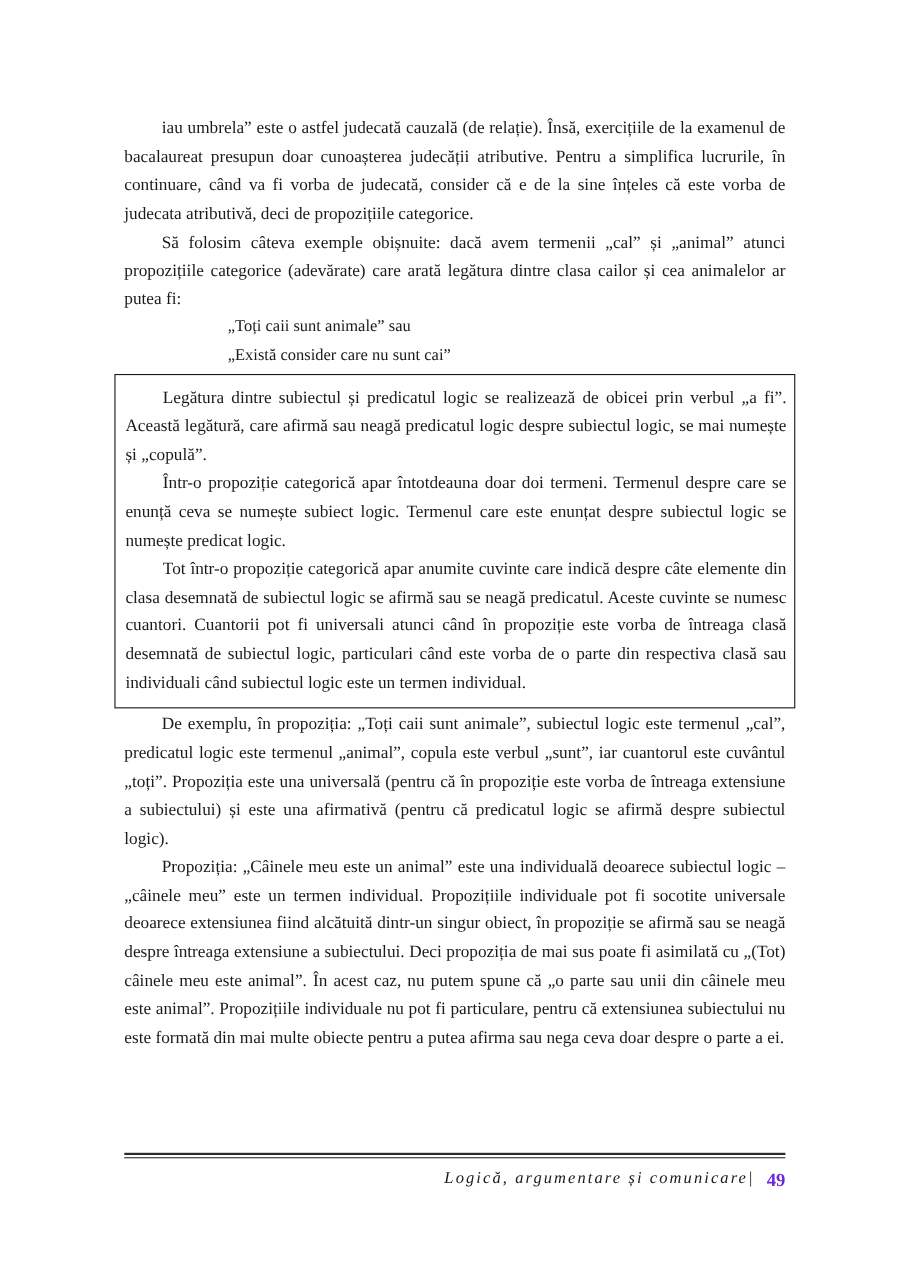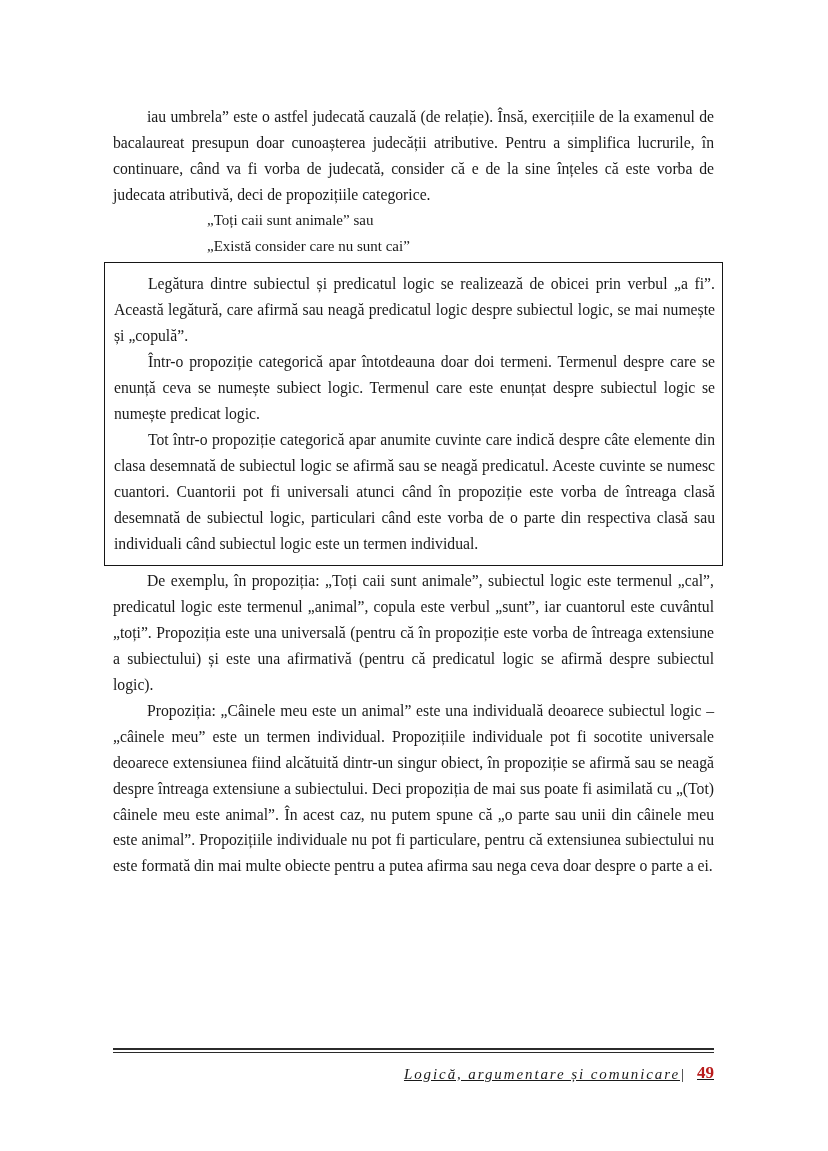--- a/index.html
+++ b/index.html
@@ -79,58 +79,58 @@
   .footer-rule {
     width: 100%;
     border-top: 2.3px solid #2b2b2b;
     border-bottom: 1px solid #2b2b2b;
     height: 1.6px;
     box-sizing: content-box;
   }
 
   .footer-line {
     display: flex;
-    align-items: flex-end;
+    align-items: flex-start;
     justify-content: flex-end;
     margin-top: 10px;
-    text-decoration: underline;
   }
 
   .footer-title {
     font-style: italic;
     font-size: 15px;
     letter-spacing: 1.9px;
     color: #1a1a1a;
     white-space: pre;
   }
 
   .footer-pipe {
     font-style: normal;
     font-size: 15px;
     color: #1a1a1a;
     padding-left: 1px;
   }
 
   .footer-pagenum {
     font-weight: bold;
     font-size: 17px;
-    color: #b91c1c;
+    color: #6d28d9;
     padding-left: 13px;
     letter-spacing: 0;
   }
 </style>
 </head>
 <body>
 
 <div class="page">
 
   <div class="content">
 
     <p class="body-par">iau umbrela” este o astfel judecată cauzală (de relație). Însă, exercițiile de la examenul de bacalaureat presupun doar cunoașterea judecății atributive. Pentru a simplifica lucrurile, în continuare, când va fi vorba de judecată, consider că e de la sine înțeles că este vorba de judecata atributivă, deci de propozițiile categorice.</p>
 
+    <p class="body-par">Să folosim câteva exemple obișnuite: dacă avem termenii „cal” și „animal” atunci propozițiile categorice (adevărate) care arată legătura dintre clasa cailor și cea animalelor ar putea fi:</p>
 
     <div class="quote-block">
       <p class="quote-line">„Toți caii sunt animale” sau</p>
       <p class="quote-line">„Există consider care nu sunt cai”</p>
     </div>
 
     <div class="boxed">
       <p class="body-par">Legătura dintre subiectul și predicatul logic se realizează de obicei prin verbul „a fi”. Această legătură, care afirmă sau neagă predicatul logic despre subiectul logic, se mai numește și „copulă”.</p>
       <p class="body-par">Într-o propoziție categorică apar întotdeauna doar doi termeni. Termenul despre care se enunță ceva se numește subiect logic. Termenul care este enunțat despre subiectul logic se numește predicat logic.</p>
       <p class="body-par">Tot într-o propoziție categorică apar anumite cuvinte care indică despre câte elemente din clasa desemnată de subiectul logic se afirmă sau se neagă predicatul. Aceste cuvinte se numesc cuantori. Cuantorii pot fi universali atunci când în propoziție este vorba de întreaga clasă desemnată de subiectul logic, particulari când este vorba de o parte din respectiva clasă sau individuali când subiectul logic este un termen individual.</p>

